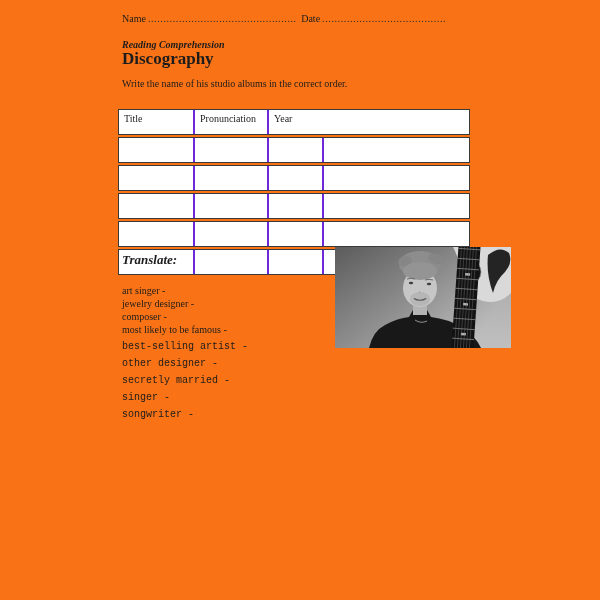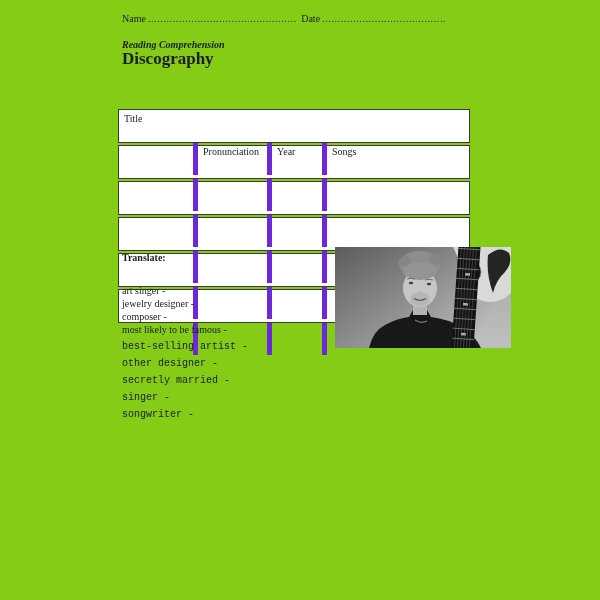--- a/index.html
+++ b/index.html
@@ -1,20 +1,20 @@
 <!DOCTYPE html>
 <html><head>
 <meta charset="utf-8">
 <style>
   html, body { margin: 0; padding: 0; background: #ffffff; }
   .page {
     position: relative;
     width: 600px;
     height: 600px;
-    background: #84cc16;
+    background: #f97316;
     font-family: "Liberation Serif", "DejaVu Serif", serif;
     color: #1c1c1c;
     overflow: hidden;
   }
   .name-line {
     position: absolute;
     left: 122px;
     top: 13px;
     font-size: 10px;
     white-space: nowrap;
@@ -43,42 +43,43 @@
   }
   .albums-table {
     position: absolute;
     left: 118px;
     top: 109px;
     width: 352px;
   }
   .t-row {
     display: flex;
     box-sizing: border-box;
-    height: 34px;
+    height: 26px;
     border: 1px solid #3a3a3a;
     margin-bottom: 2px;
     background: #ffffff;
   }
   .t-cell { box-sizing: border-box; height: 100%; }
-  .t-cell + .t-cell { border-left: 5px solid #6d28d9; margin-top: 33px; }
+  .t-cell + .t-cell { border-left: 2px solid #6d28d9; }
   .c1 { width: 74px; }
   .c2 { width: 74px; }
   .c3 { width: 55px; }
   .c4 { flex: 1; }
   .t-header .t-cell {
     font-size: 10px;
     line-height: 13px;
     padding: 2px 5px 0 5px;
   }
   .translate-heading {
     position: absolute;
     left: 122px;
     top: 252px;
-    font-size: 10px;
-    font-weight: bold;
+    font-size: 13px;
+    font-weight: bold;
+    font-style: italic;
   }
   .translate-list {
     position: absolute;
     left: 122px;
     top: 284px;
     font-size: 10px;
   }
   .translate-item { line-height: 13px; }
   .translate-item.spaced { margin-top: 4px; font-family: Liberation Mono, monospace; }
   .photo {
@@ -102,27 +103,27 @@
 
 <div class="page">
 
   <div class="name-line">
     <span>Name</span><span class="dots">................................................</span>
     <span>Date</span><span class="dots">........................................</span>
   </div>
 
   <div class="subtitle">Reading Comprehension</div>
   <div class="title">Discography</div>
+  <div class="instruction">Write the name of his studio albums in the correct order.</div>
 
   <div class="albums-table">
     <div class="t-row t-header">
       <div class="t-cell c1">Title</div>
       <div class="t-cell c2">Pronunciation</div>
       <div class="t-cell c3">Year</div>
-      <div class="t-cell c4">Songs</div>
     </div>
     <div>
     <div class="t-row">
       <div class="t-cell c1"></div>
       <div class="t-cell c2"></div>
       <div class="t-cell c3"></div>
       <div class="t-cell c4"></div>
     </div>
 
     <div class="t-row">

